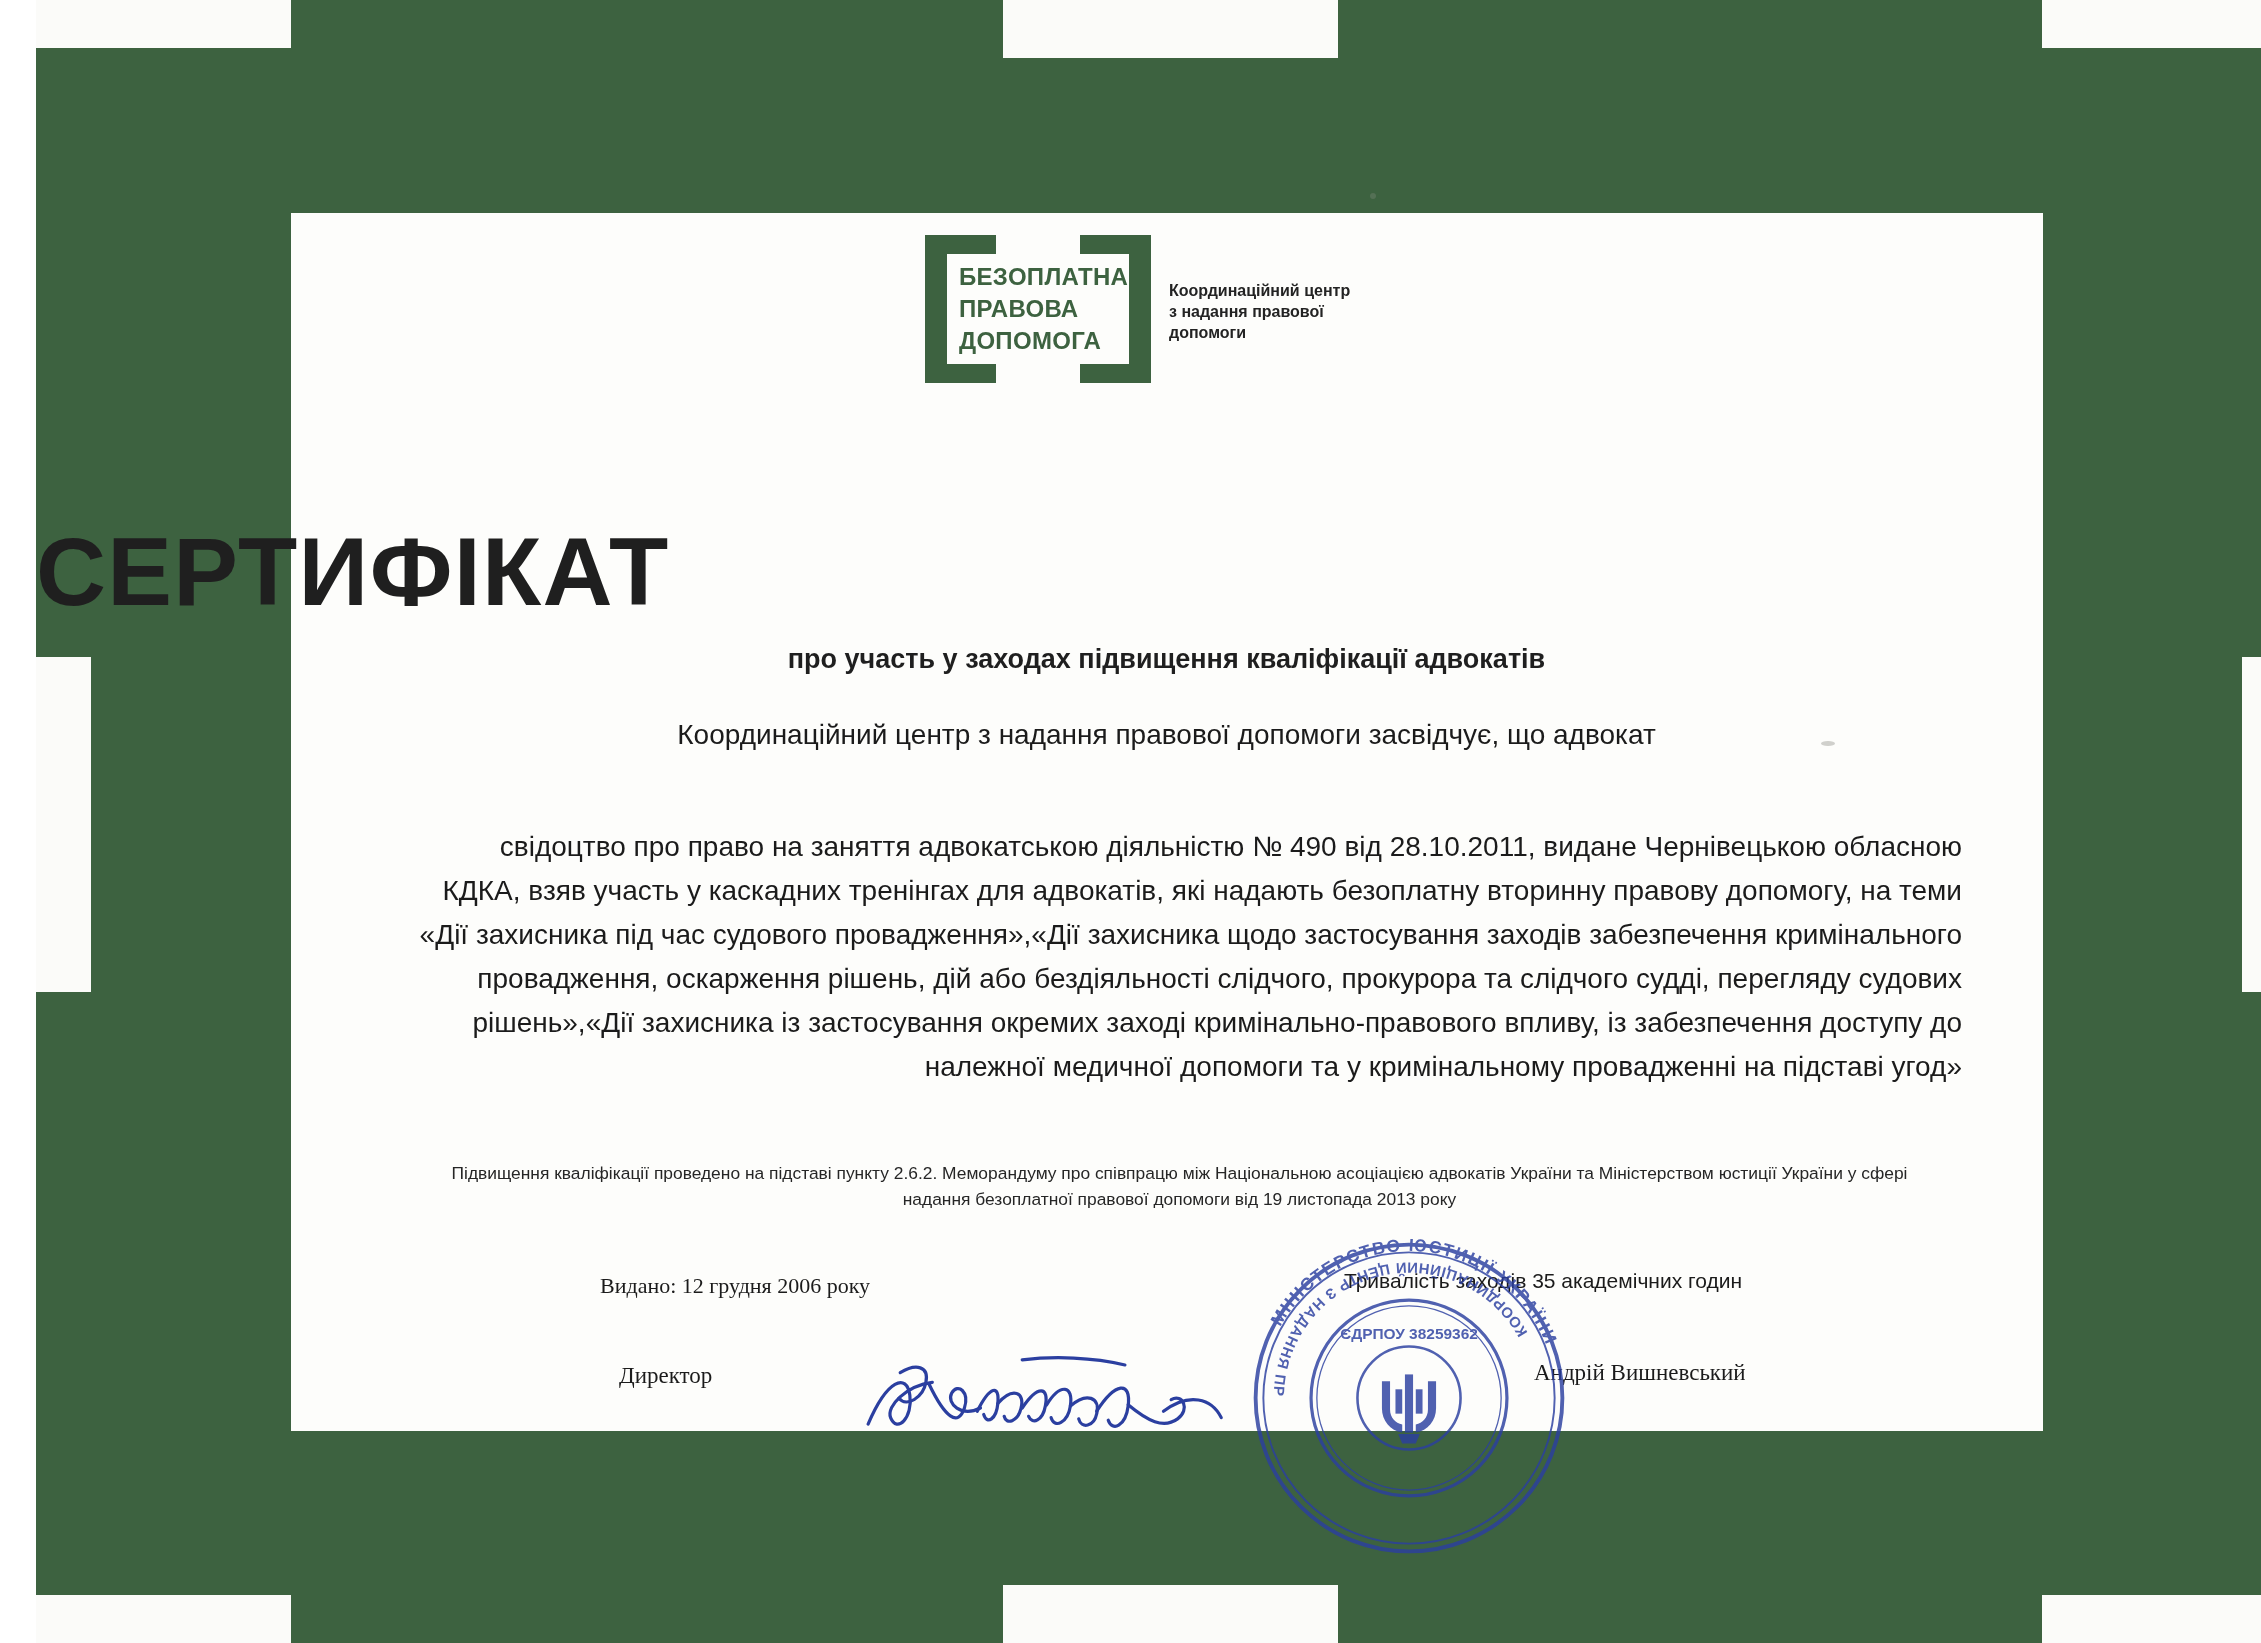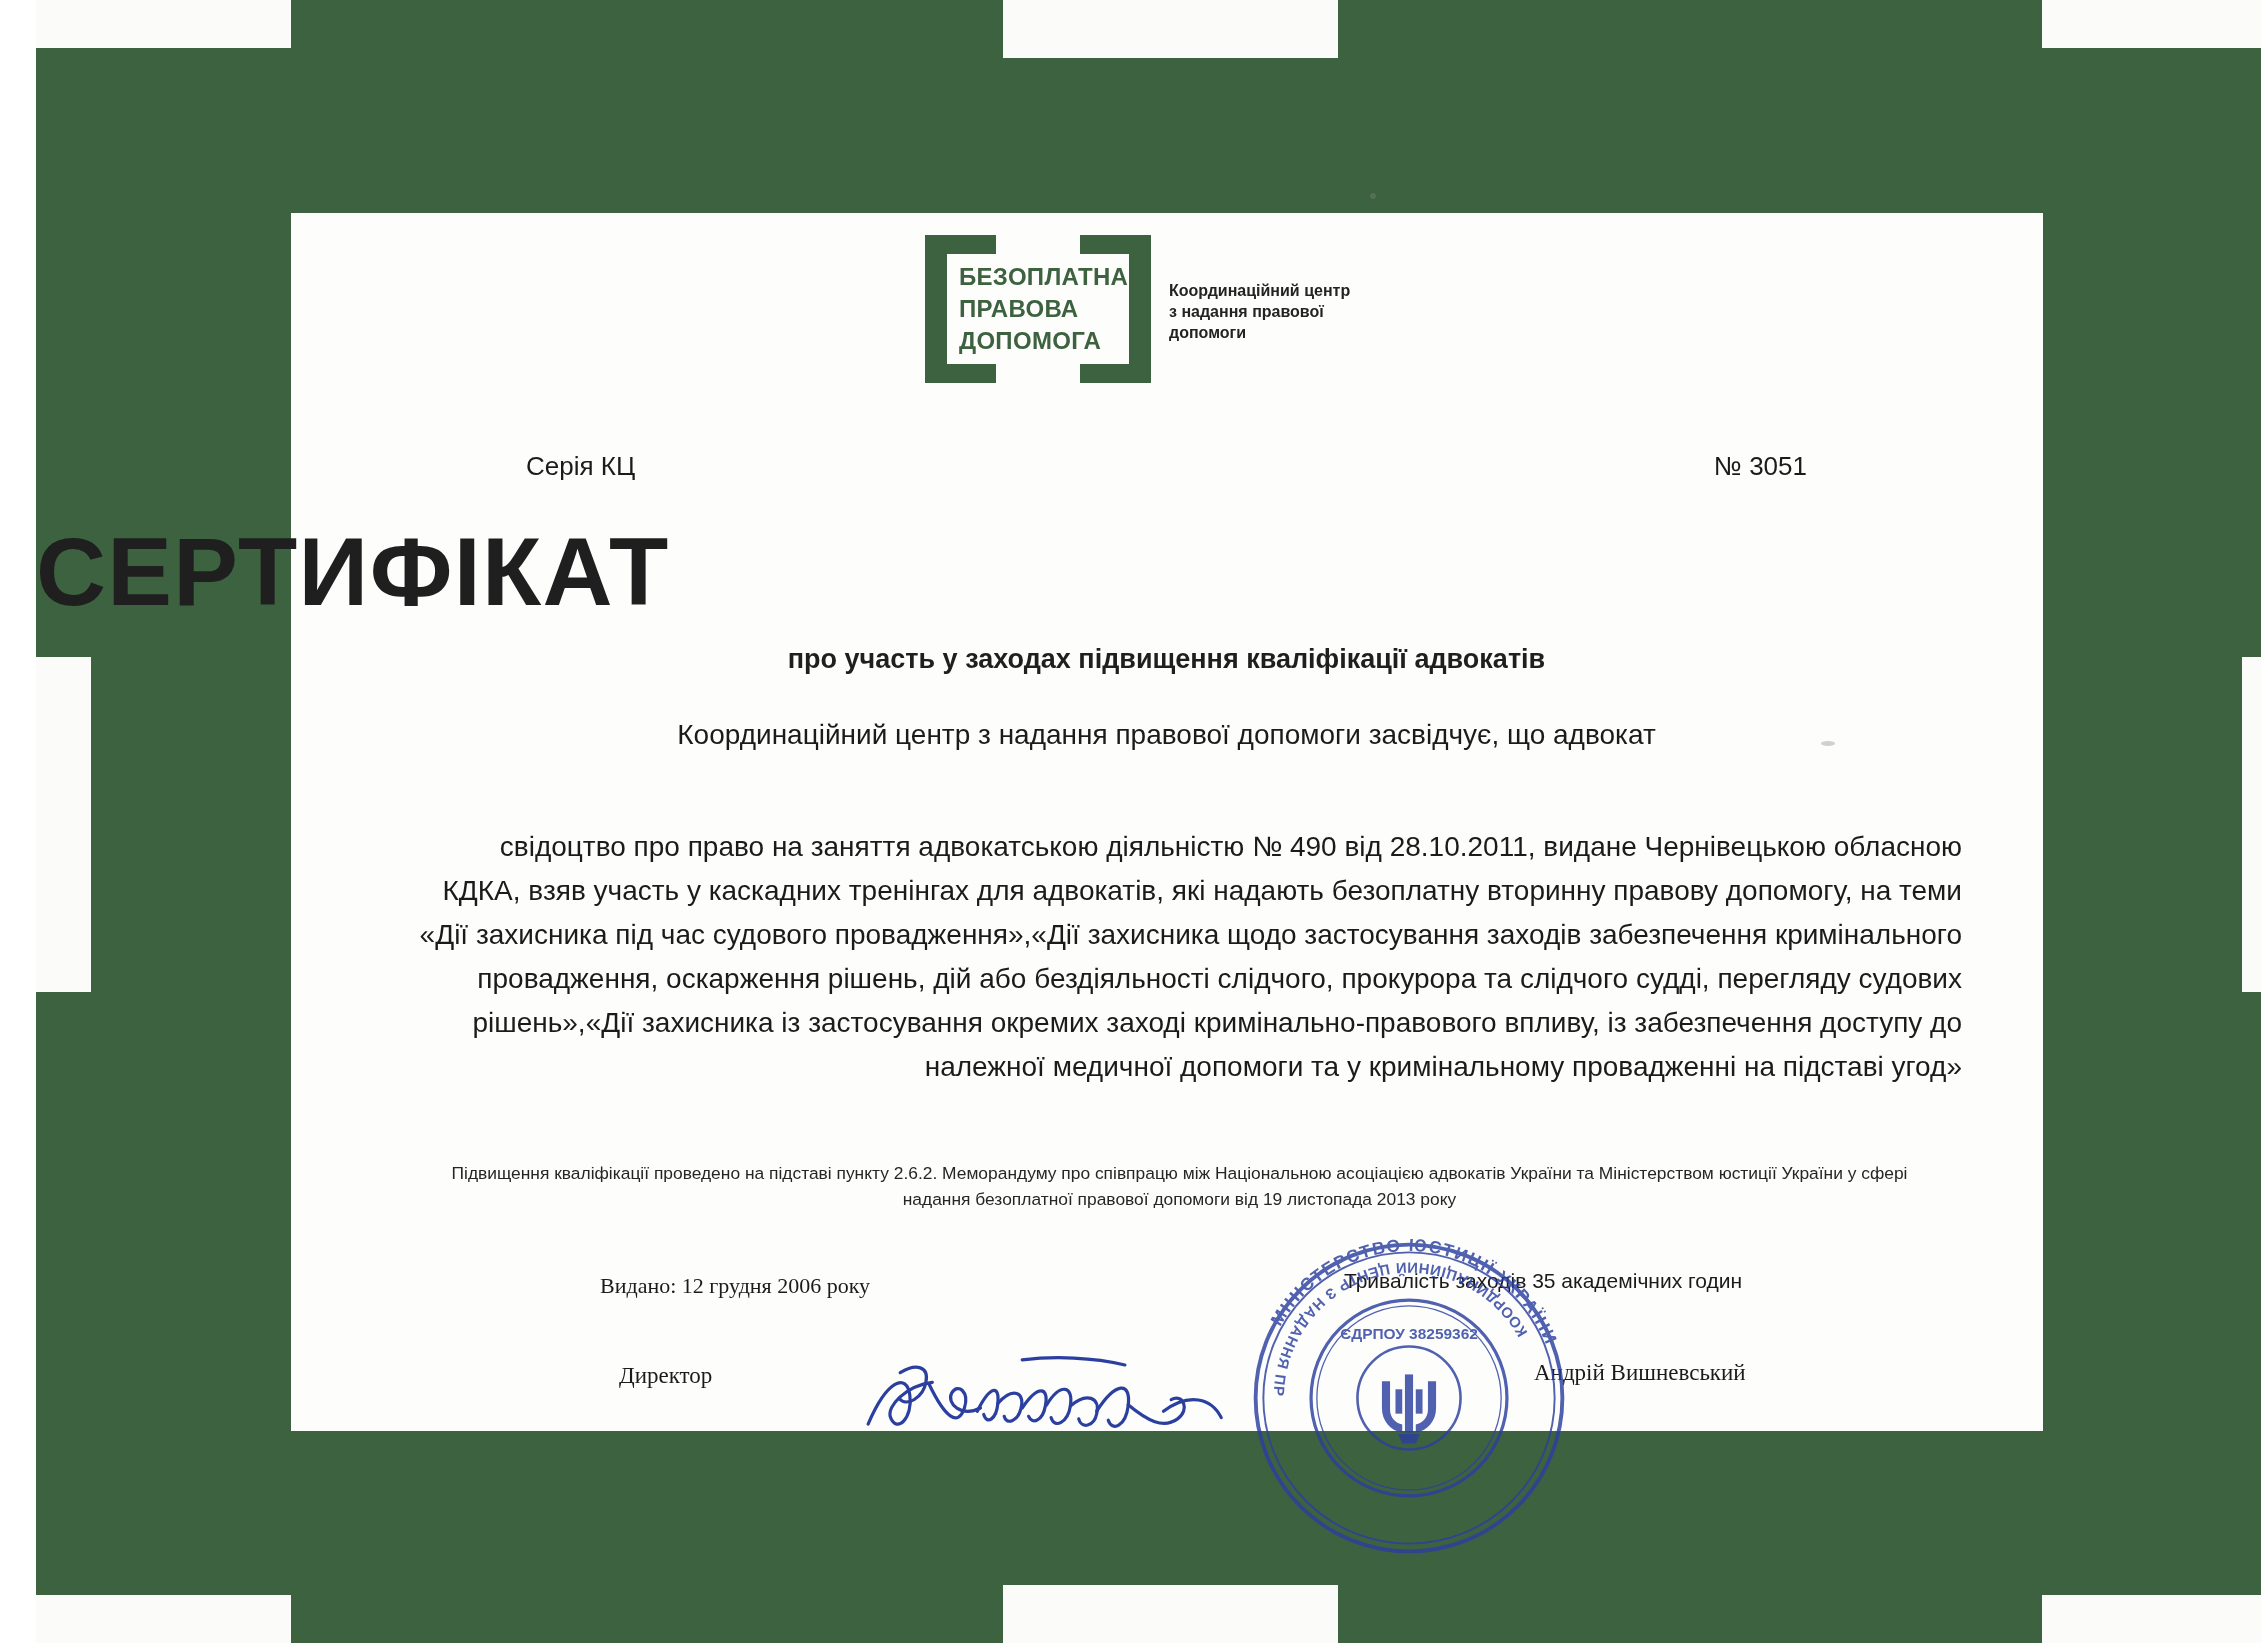--- a/index.html
+++ b/index.html
@@ -284,24 +284,20 @@
       <div class="logo-bracket lb-left-t"></div>
       <div class="logo-bracket lb-left-b"></div>
       <div class="logo-bracket lb-right-v"></div>
       <div class="logo-bracket lb-right-t"></div>
       <div class="logo-bracket lb-right-b"></div>
       <div class="logo-words">БЕЗОПЛАТНА ПРАВОВА ДОПОМОГА</div>
     </div>
     <div class="logo-caption">Координаційний центр з надання правової допомоги</div>
   </div>
 
-  <div class="series-row">
-    <span>Серія КЦ</span>
-    <span>№  3051</span>
-  </div>
 
   <div class="main-title">СЕРТИФІКАТ</div>
   <div class="sub-title">про участь у заходах підвищення кваліфікації адвокатів</div>
 
   <div class="lead">Координаційний центр з надання правової допомоги засвідчує, що адвокат</div>
   <div class="body-text">свідоцтво про право на заняття адвокатською діяльністю № 490 від 28.10.2011, видане Чернівецькою обласною КДКА, взяв участь у каскадних тренінгах  для адвокатів, які надають безоплатну вторинну правову допомогу, на теми «Дії захисника під час судового провадження»,«Дії захисника щодо застосування заходів забезпечення кримінального провадження, оскарження рішень, дій або бездіяльності слідчого, прокурора та слідчого судді, перегляду судових рішень»,«Дії захисника із застосування окремих заході кримінально-правового впливу, із забезпечення доступу до належної медичної допомоги та у кримінальному провадженні на підставі угод»</div>
   <div class="footnote">Підвищення кваліфікації проведено на підставі пункту 2.6.2. Меморандуму про співпрацю між Національною асоціацією адвокатів України та Міністерством юстиції України у сфері надання безоплатної правової допомоги від 19 листопада 2013 року</div>
 
   <div class="issued">Видано: 12 грудня 2006 року</div>
   <div class="duration">Тривалість заходів 35 академічних годин</div>

